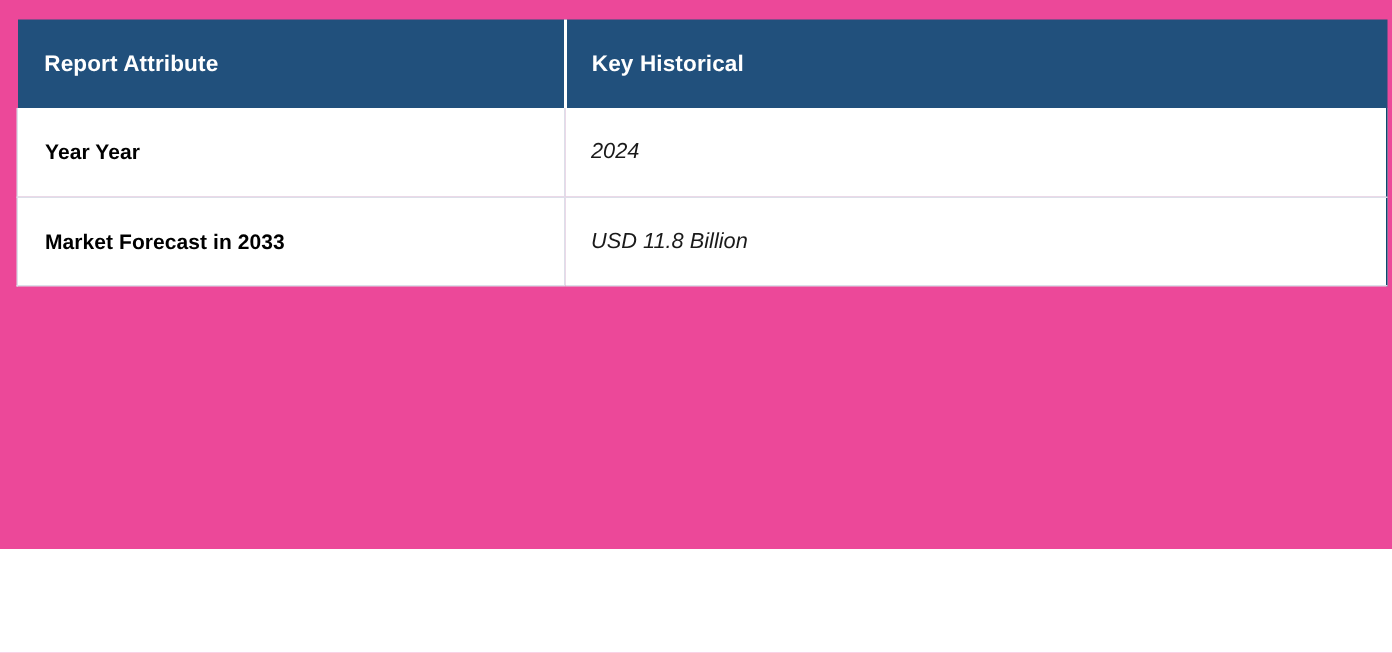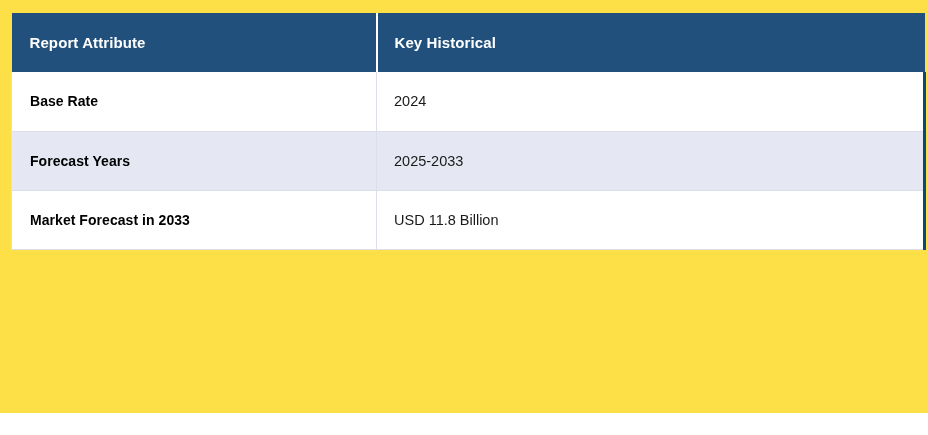--- a/index.html
+++ b/index.html
@@ -11,22 +11,22 @@
     width: 928px;
     height: 435px;
     font-family: "Liberation Sans", sans-serif;
     -webkit-font-smoothing: antialiased;
     overflow: hidden;
   }
 
   .page {
     position: relative;
     width: 928px;
-    height: 413px;
-    background: #fde047;
+    height: 366px;
+    background: #ec4899;
   }
 
   .report-table {
     position: absolute;
     left: 11px;
     top: 13px;
     width: 913px;
     border-collapse: collapse;
     table-layout: fixed;
   }
@@ -56,21 +56,22 @@
     height: 59px;
     font-size: 14.5px;
     color: #111111;
     vertical-align: middle;
     box-sizing: border-box;
     border-bottom: 1px solid #dcdfe9;
     border-left: 1px solid #dcdfe9;
   }
 
   .report-table tbody td:last-child {
-    border-right: 3px solid #0c4a6e;
+    border-right: 1px solid #0c4a6e;
+    font-style: italic;
   }
 
   .report-table tbody td.cell-attr {
     font-weight: bold;
     font-size: 14px;
     color: #000000;
     padding: 0 0 0 18px;
     letter-spacing: 0.05px;
   }
 
@@ -101,26 +102,22 @@
 
     <thead>
       <tr>
         <th class="th-attr">Report Attribute</th>
         <th class="th-stat">Key Historical</th>
       </tr>
     </thead>
 
     <tbody>
       <tr class="row-odd">
-        <td class="cell-attr">Base Rate</td>
+        <td class="cell-attr">Year Year</td>
         <td class="cell-stat">2024</td>
-      </tr>
-      <tr class="row-even">
-        <td class="cell-attr">Forecast Years</td>
-        <td class="cell-stat">2025-2033</td>
       </tr>
       <tr class="row-odd">
         <td class="cell-attr">Market Forecast in 2033</td>
         <td class="cell-stat">USD 11.8 Billion</td>
       </tr>
     </tbody>
   </table>
 
 </div>
 

